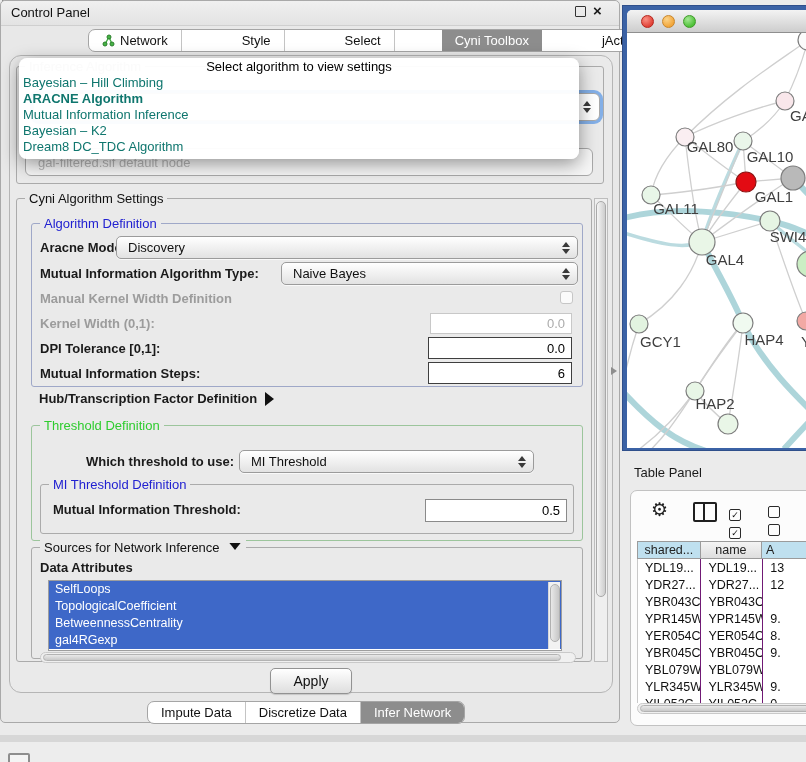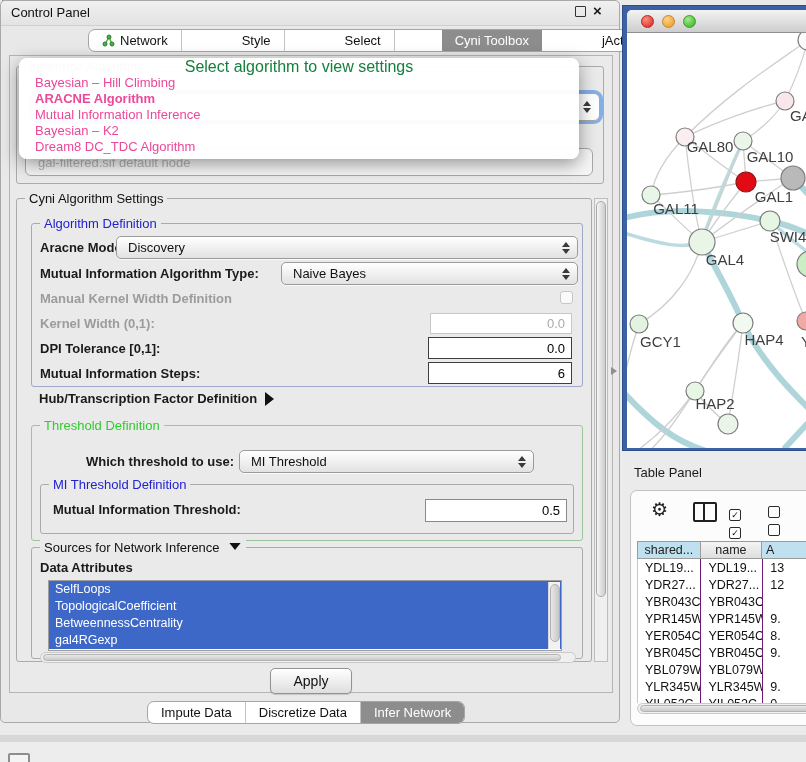--- a/index.html
+++ b/index.html
@@ -26,21 +26,21 @@
      border-radius:7px;height:23px;box-sizing:border-box;overflow:hidden;font-size:13px;}
   .seg{display:flex;align-items:center;justify-content:center;padding:0 13px;color:#111;
      border-right:1px solid #C4C4C4;white-space:nowrap;}
   .seg:last-child{border-right:none;}
   .seg.sel{background:#8D8D8D;color:#FFF;border-right:none;}
   #cp-tabs{left:87px;top:28px;gap:47px;}
   #bottom-tabs{left:146px;top:700px;}
 
   
   #cp-panel{left:8px;top:54px;width:604px;height:638px;background:#EAEAEA;
-     border:1px solid #B5B5B5;border-radius:0;box-sizing:border-box;}
+     border:1px solid #B5B5B5;border-radius:12px;box-sizing:border-box;}
 
   .grp{position:absolute;border:1px solid #ABABAB;border-radius:3px;box-sizing:border-box;}
   .grp-lab{position:absolute;top:-8px;left:8px;padding:0 4px;font-size:13px;background:#EAEAEA;white-space:nowrap;}
   .lab-black{color:#111;}
   .lab-blue{color:#2121D1;}
   .lab-green{color:#2FCC2F;}
 
   .blabel{position:absolute;font-size:13px;font-weight:bold;color:#1A1A1A;white-space:nowrap;}
   .dlabel{position:absolute;font-size:13px;font-weight:bold;color:#9C9C9C;white-space:nowrap;}
 
@@ -80,22 +80,22 @@
   #settings-vsb .thumb{position:absolute;left:1px;top:2px;width:10px;height:396px;border-radius:6px;
       background:linear-gradient(90deg,#F5F5F5,#CDCDCD);border:1px solid #A9A9A9;box-sizing:border-box;}
 
   #apply-btn{position:absolute;left:260px;top:612px;width:80px;height:24px;border:1px solid #929292;
       border-radius:5px;background:linear-gradient(#FFFFFF,#DEDEDE);font-size:14px;color:#111;
       display:flex;align-items:center;justify-content:center;box-shadow:0 1px 1px rgba(0,0,0,.15);}
 
   
   #algo-popup{left:18px;top:57px;width:560px;background:rgba(255,255,255,.96);border-radius:8px;
       box-shadow:0 5px 18px rgba(0,0,0,.4);z-index:60;padding-bottom:4px;}
-  #algo-prompt{height:17px;line-height:17px;text-align:center;color:#15803d;font-size:16px;}
-  .algo-item{height:16px;line-height:16px;padding-left:16px;font-size:13px;color:#ec4899;white-space:nowrap;}
+  #algo-prompt{height:17px;line-height:17px;text-align:center;color:#000000;font-size:13px;}
+  .algo-item{height:16px;line-height:16px;padding-left:4px;font-size:13px;color:#0f766e;white-space:nowrap;}
   .algo-item.hl{font-weight:bold;}
 
   
   .ghost-combo{position:absolute;height:28px;border:1px solid #A8A8A8;border-radius:6px;background:#F6F6F6;
       box-sizing:border-box;display:flex;align-items:center;padding:0 12px;font-size:13px;color:#B5B5B5;}
   #focus-combo{box-shadow:0 0 0 3px rgba(105,160,230,.8);background:#FFF;}
 
   
   #splitter-arrow{left:611px;top:367px;width:0;height:0;border-top:4px solid transparent;
       border-bottom:4px solid transparent;border-left:6px solid #8E8E8E;}

